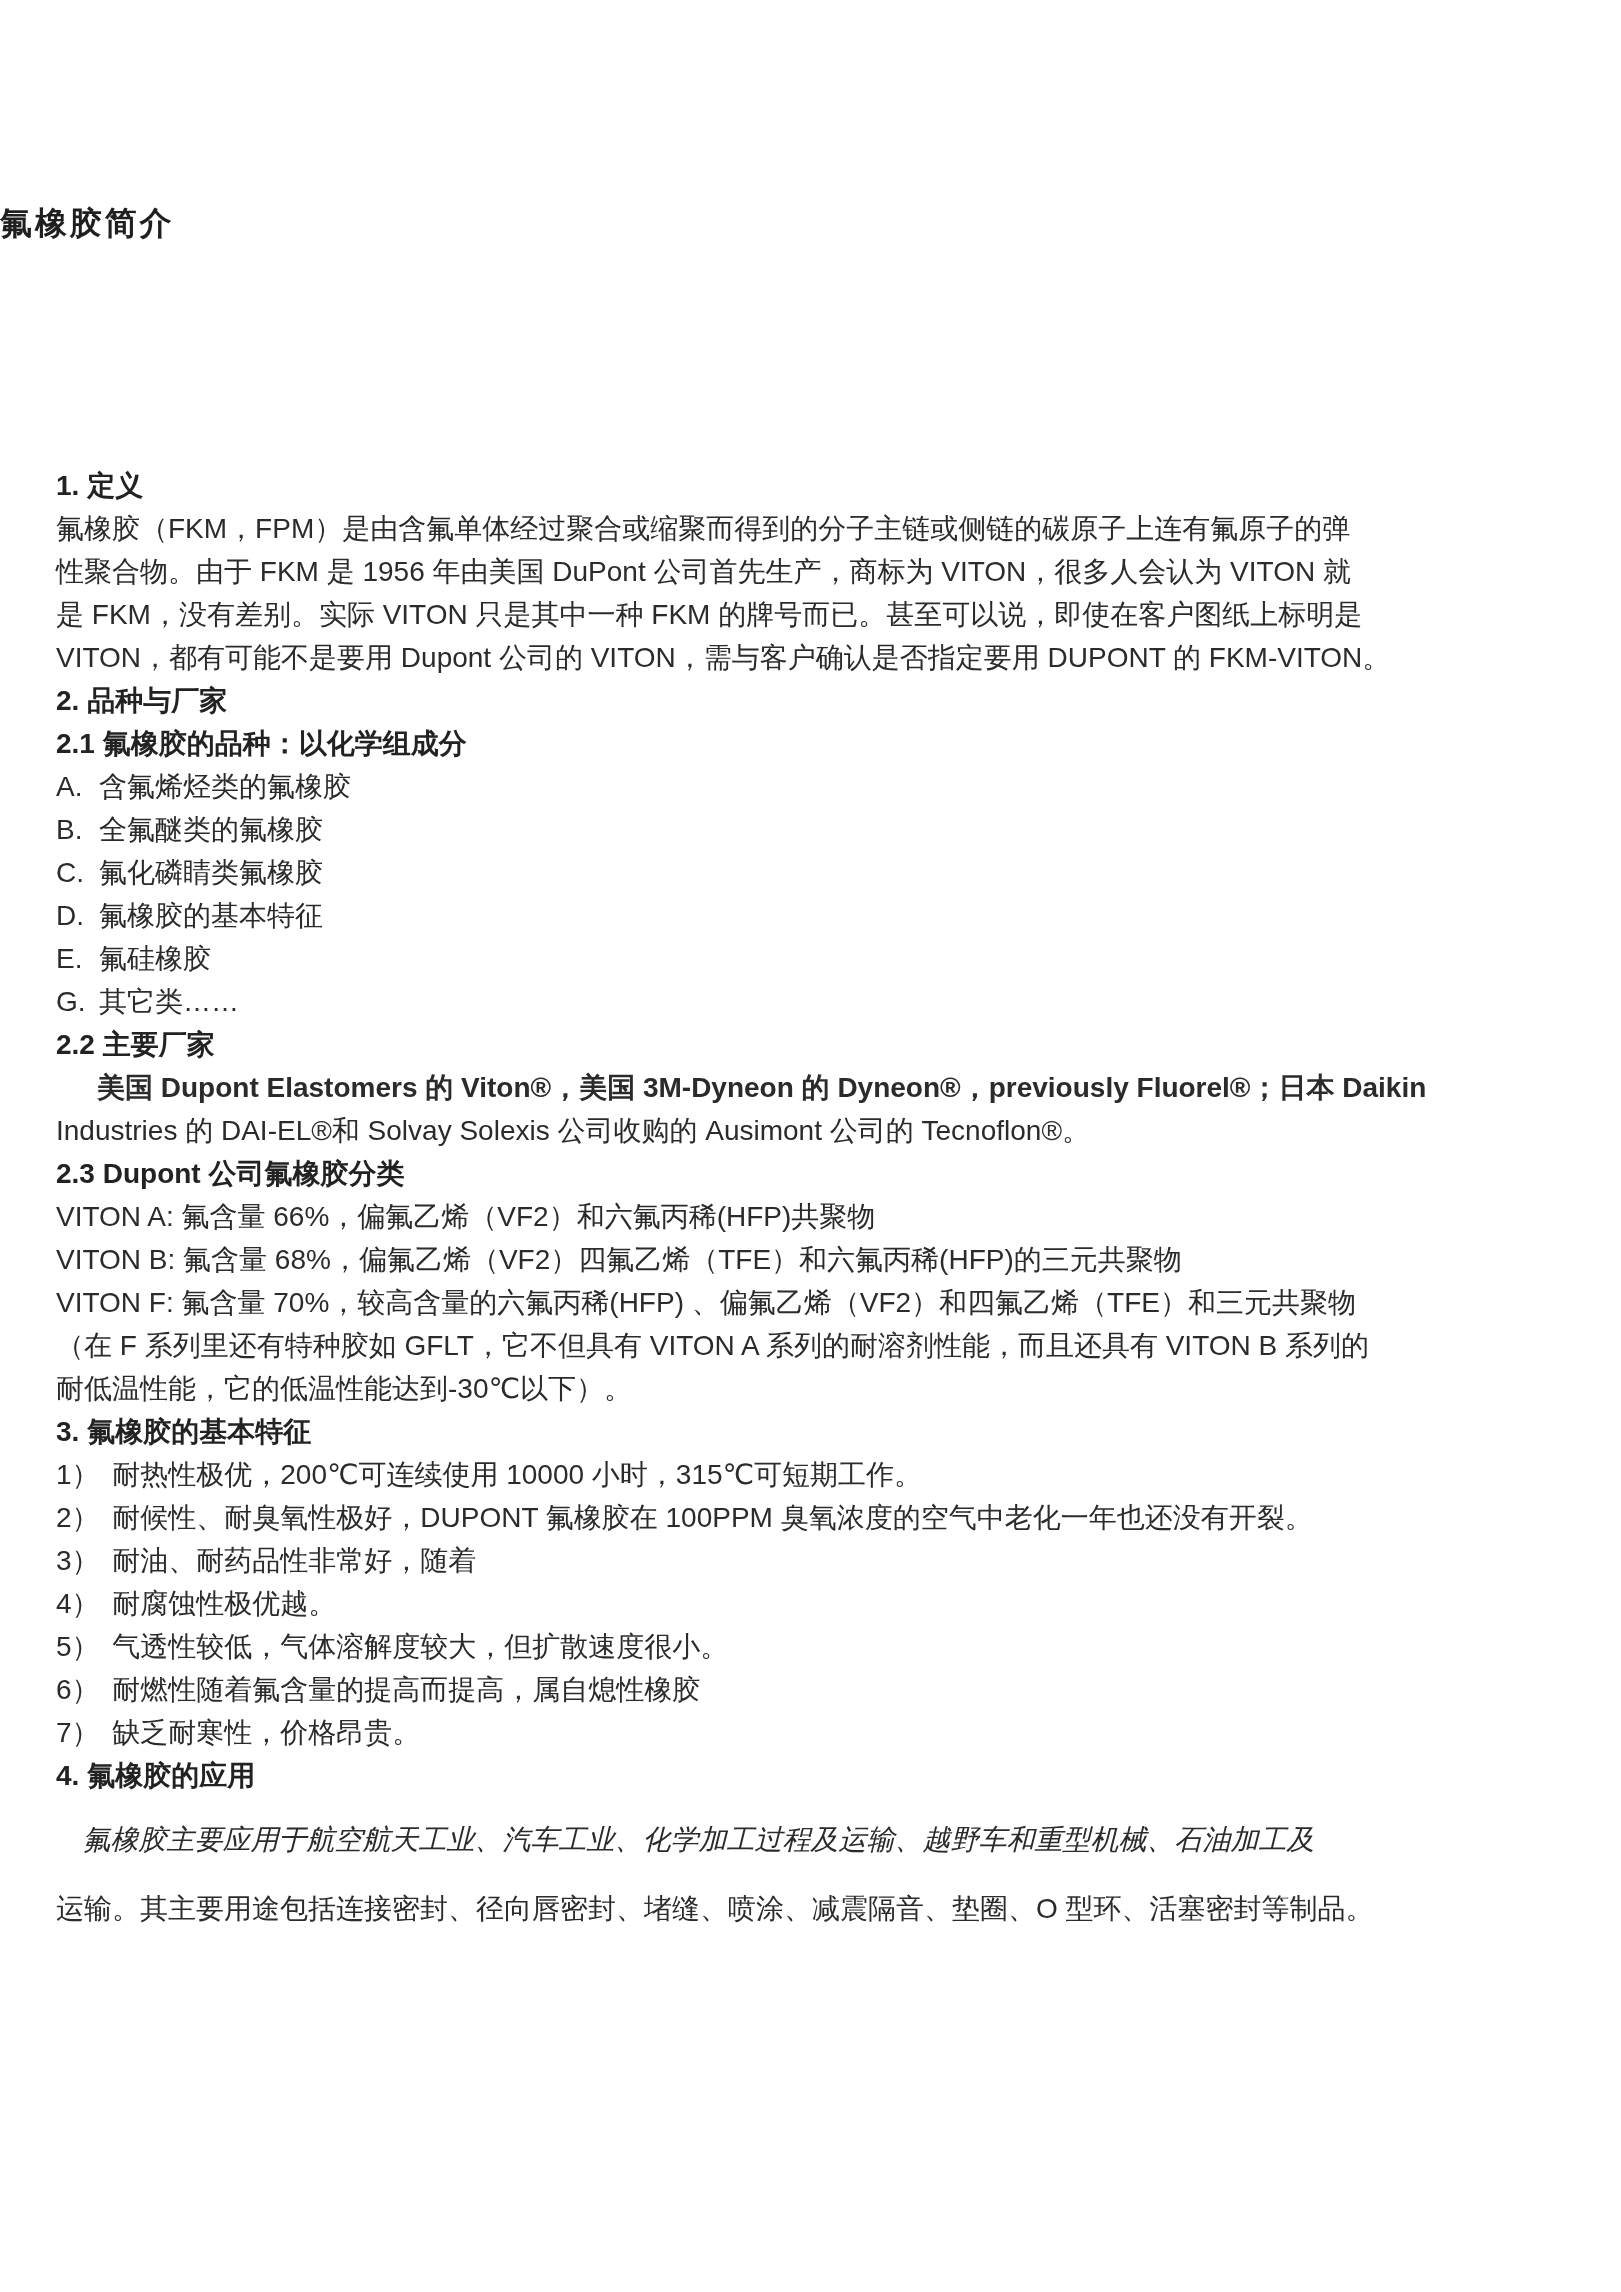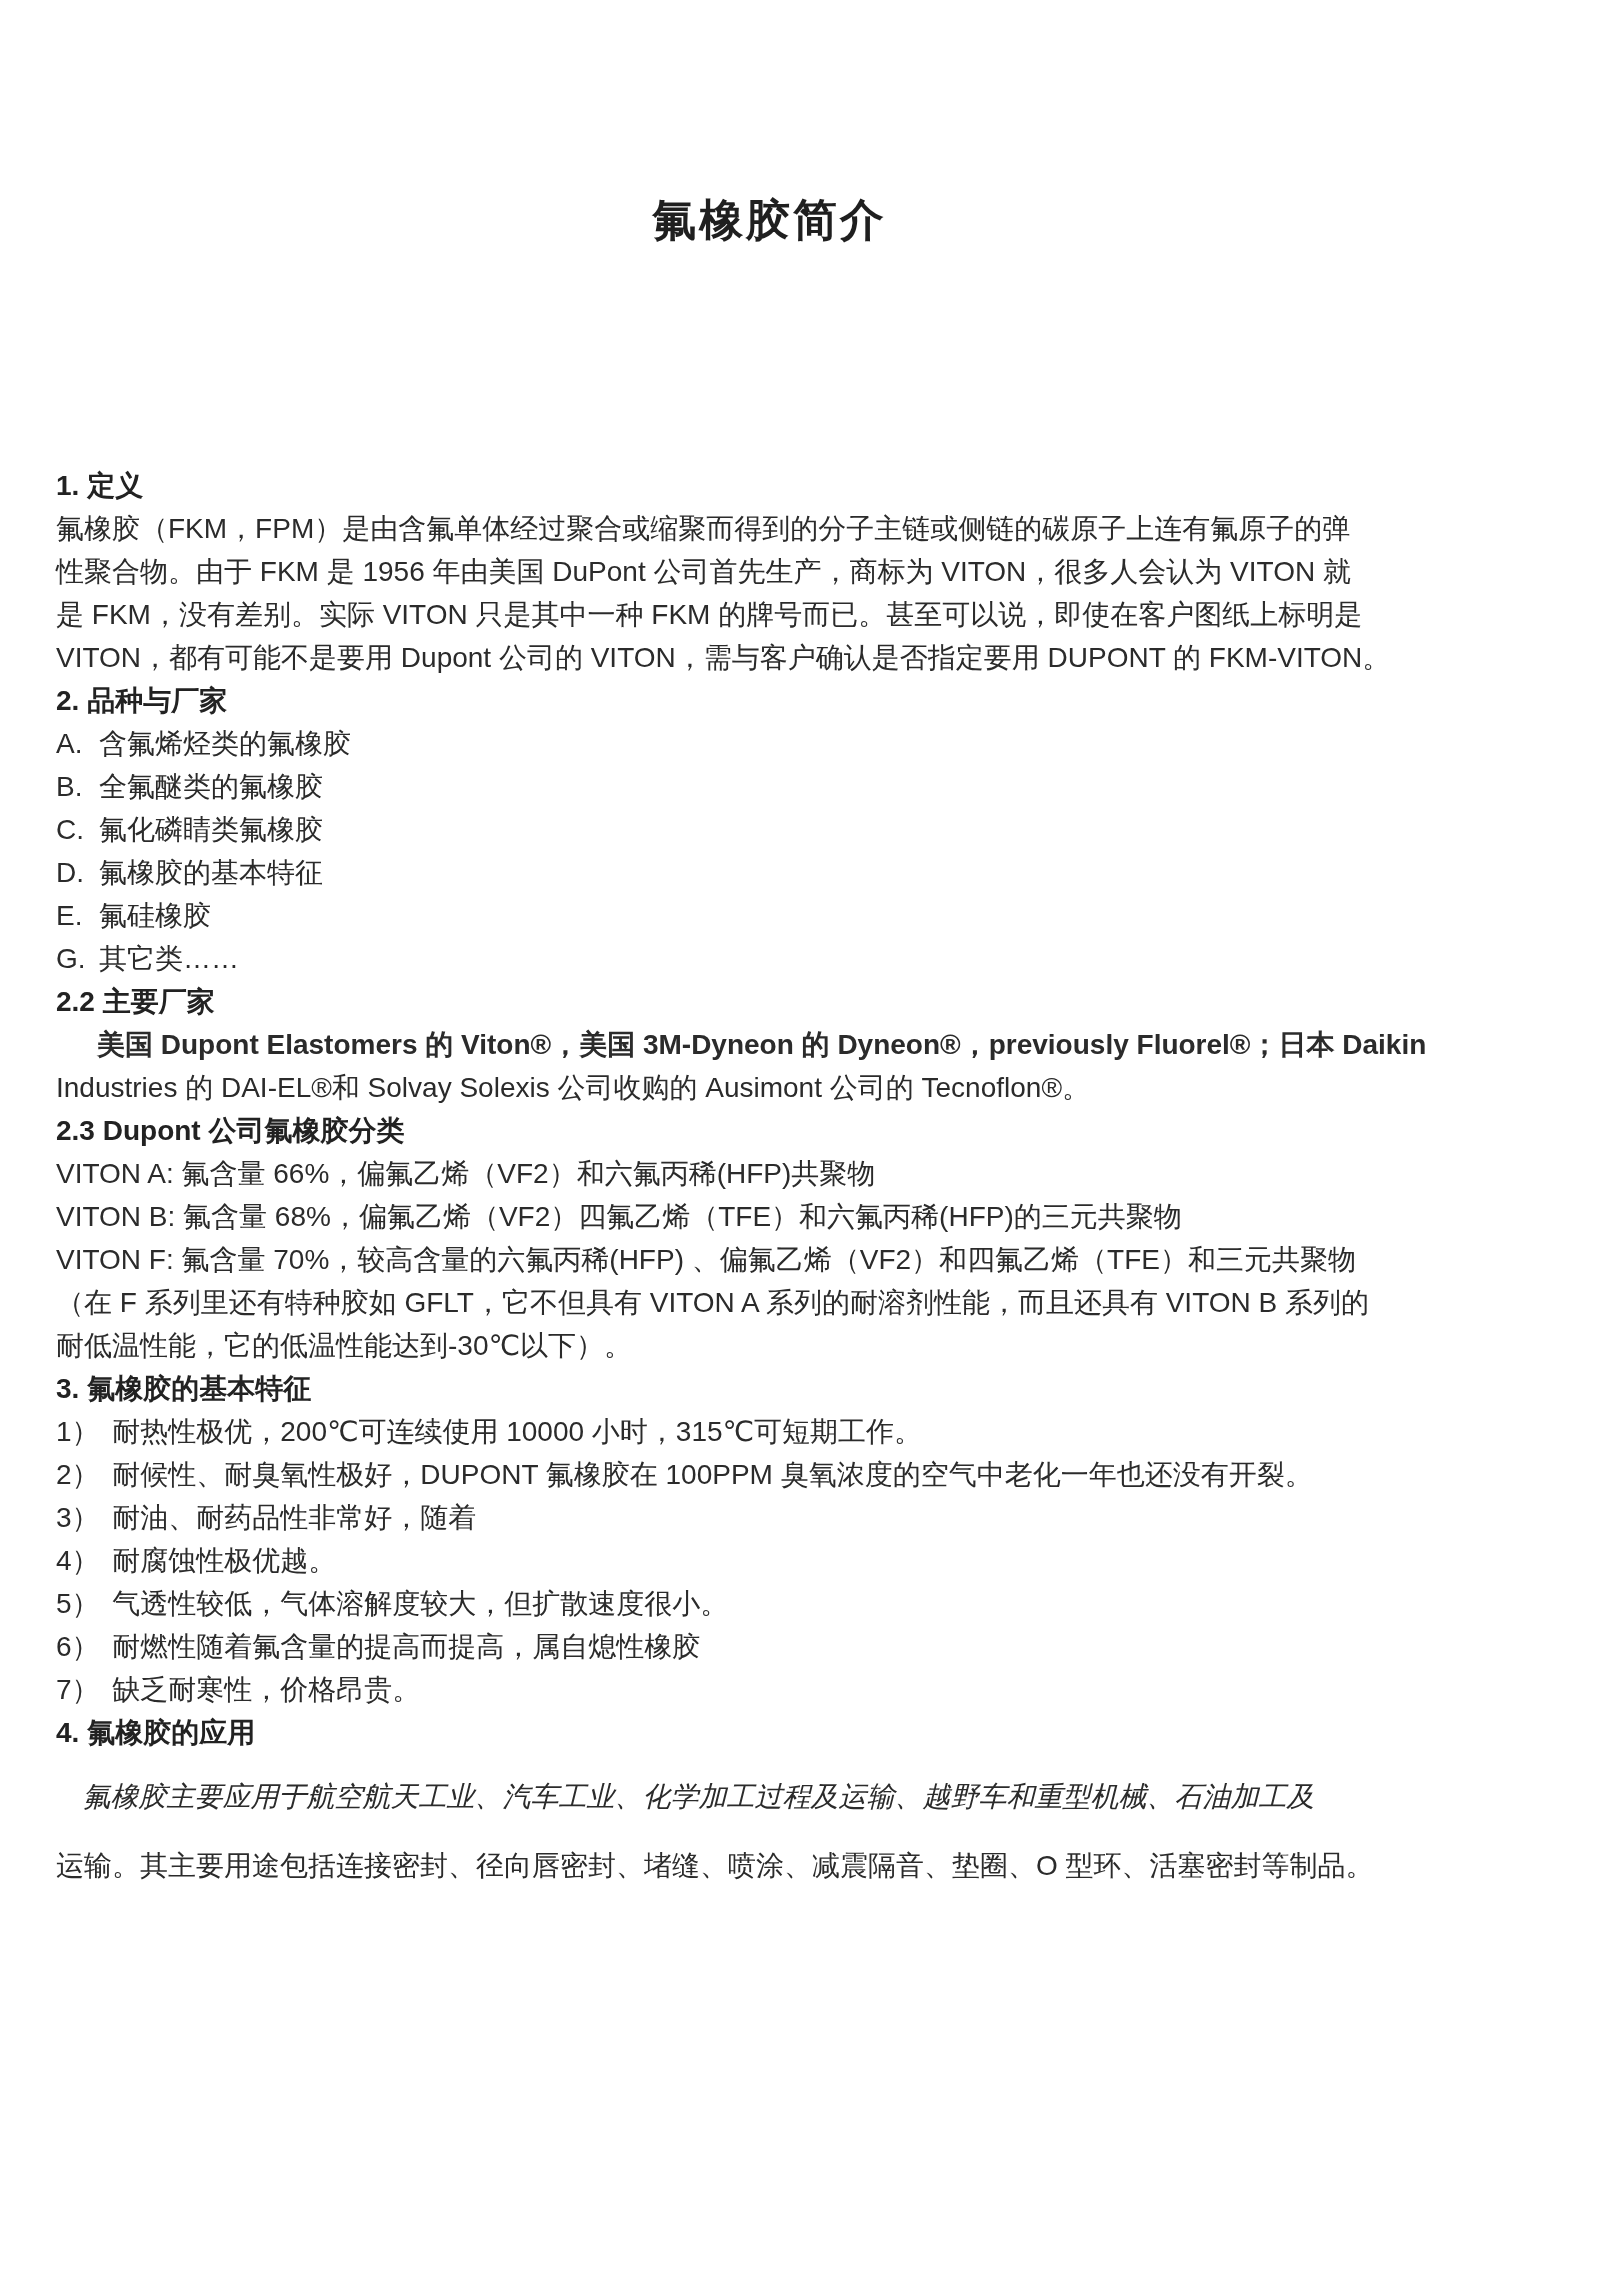--- a/index.html
+++ b/index.html
@@ -8,23 +8,22 @@
     width: 1621px;
     height: 2293px;
     margin: 0 auto;
     background: #ffffff;
     overflow: hidden;
     font-family: "Liberation Sans", "DejaVu Sans", sans-serif;
   }
   .doc-title {
     margin-top: 194px;
     padding-right: 82px;
-    text-align: center;
-    font-family: Liberation Mono, monospace;
-    font-size: 44px;
+    font-family: Liberation Sans, sans-serif;
+    font-size: 32px;
     line-height: 59px;
     font-weight: bold;
     letter-spacing: 2.9px;
     color: #1f1f1f;
   }
   .doc-body {
     margin: 211px 29px 0 45px;
     font-size: 28px;
     line-height: 43px;
     color: #2b2b2b;
@@ -43,20 +42,21 @@
 
 <div class="page">
   <div class="doc-title">氟橡胶简介</div>
   <div class="doc-body">
       <div class="line heading">1. 定义</div>
       <div class="line">氟橡胶（FKM，FPM）是由含氟单体经过聚合或缩聚而得到的分子主链或侧链的碳原子上连有氟原子的弹</div>
       <div class="line">性聚合物。由于 FKM 是 1956 年由美国 DuPont 公司首先生产，商标为 VITON，很多人会认为 VITON 就</div>
       <div class="line">是 FKM，没有差别。实际 VITON 只是其中一种 FKM 的牌号而已。甚至可以说，即使在客户图纸上标明是</div>
       <div class="line">VITON，都有可能不是要用 Dupont 公司的 VITON，需与客户确认是否指定要用 DUPONT 的 FKM-VITON。</div>
       <div class="line heading">2. 品种与厂家</div>
+      <div class="line heading">2.1 氟橡胶的品种：以化学组成分</div>
       <div class="line"><span class="list-marker">A.</span><span>含氟烯烃类的氟橡胶</span></div>
       <div class="line"><span class="list-marker">B.</span><span>全氟醚类的氟橡胶</span></div>
       <div class="line"><span class="list-marker">C.</span><span>氟化磷睛类氟橡胶</span></div>
       <div class="line"><span class="list-marker">D.</span><span>氟橡胶的基本特征</span></div>
       <div class="line"><span class="list-marker">E.</span><span>氟硅橡胶</span></div>
       <div class="line"><span class="list-marker">G.</span><span>其它类……</span></div>
       <div class="line heading">2.2 主要厂家</div>
       <div class="line indent-lg">美国 Dupont Elastomers 的 Viton®，美国 3M-Dyneon 的 Dyneon®，previously Fluorel®；日本 Daikin</div>
       <div class="line">Industries 的 DAI-EL®和 Solvay Solexis 公司收购的 Ausimont 公司的 Tecnoflon®。</div>
       <div class="line heading">2.3 Dupont 公司氟橡胶分类</div>

